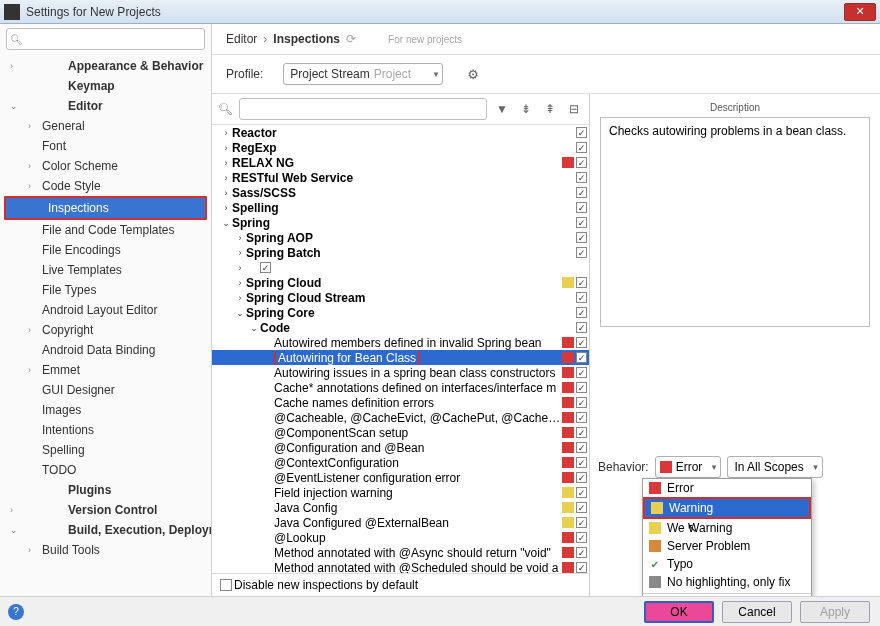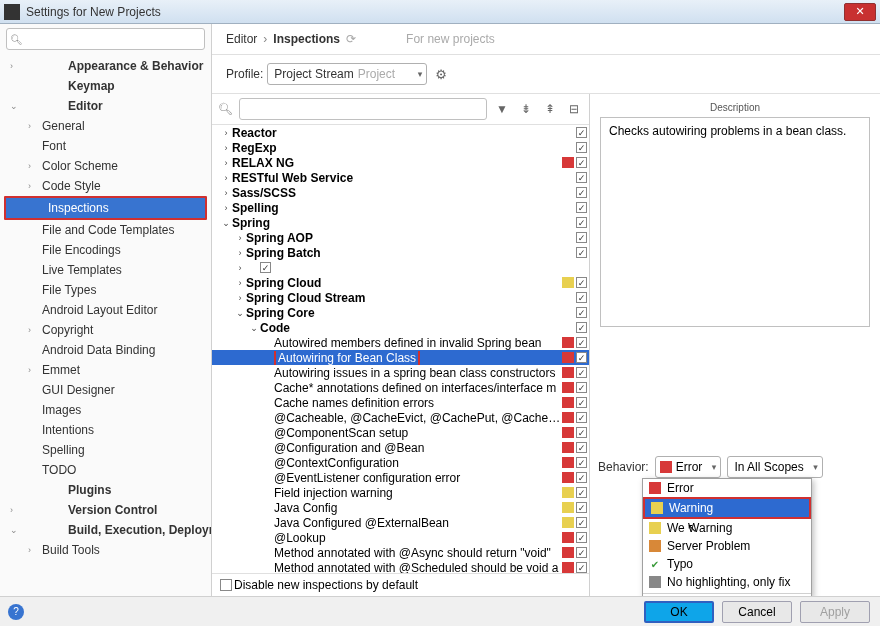--- a/index.html
+++ b/index.html
@@ -25,24 +25,24 @@
 .tree-item.pad1 { padding-left: 28px; }
 .tree-item.bold .lbl { font-weight: bold; margin-left: 44px; }
 .tree-item.selected { background: #3874d0; color: #fff; }
 .highlight-box { border: 2px solid #d03030; border-radius: 1px; }
 
 .content { flex: 1; display: flex; flex-direction: column; background: #fff; }
 .breadcrumb { padding: 8px 14px; display: flex; align-items: center; gap: 6px; border-bottom: 1px solid #e0e0e0; }
 .breadcrumb .crumb { color: #333; }
 .breadcrumb .sep { color: #888; }
 .breadcrumb .current { font-weight: bold; }
-.breadcrumb .hint { color: #aaa; margin-left: 40px; font-size: 12px; }
+.breadcrumb .hint { color: #aaa; margin-left: 22px; font-size: 10px; }
 .breadcrumb .hint-icon { color: #aaa; margin-right: 4px; }
 
-.profile-row { display: flex; align-items: center; gap: 4px; padding: 8px 14px; }
+.profile-row { display: flex; align-items: center; gap: 20px; padding: 8px 14px; }
 .profile-row label { color: #333; }
 .profile-row .combo { border: 1px solid #b0b0b0; border-radius: 3px; height: 22px; display: flex; align-items: center; padding: 0 18px 0 6px; min-width: 160px; position: relative; background: #fff; }
 .profile-row .combo .sel { color: #333; }
 .profile-row .combo .hint-sel { color: #aaa; margin-left: 4px; }
 .profile-row .combo .dn { position: absolute; right: 4px; font-size: 9px; color: #666; }
 .profile-row .gear { color: #666; margin-left: 4px; font-size: 13px; cursor: pointer; }
 
 .inspection-body { display: flex; flex: 1; overflow: hidden; border-top: 1px solid #e0e0e0; }
 .left-tree { width: 378px; border-right: 1px solid #d0d0d0; display: flex; flex-direction: column; }
 .left-tree .toolbar { display: flex; align-items: center; padding: 4px 6px; border-bottom: 1px solid #e0e0e0; gap: 6px; }
@@ -89,21 +89,21 @@
 .sw.c-green { color: #3a9a3a; display:flex; align-items:center; justify-content:center; font-size:10px; background:none; }
 .sw.c-grey { background: #888; }
 
 .highlight-red-outline { border: 2px solid #d03030; }
 
 .disable-row { padding: 4px 8px; border-top: 1px solid #e0e0e0; display: flex; align-items: center; gap: 2px; font-size: 11px; }
 .disable-row .cb { width: 12px; height: 12px; border: 1px solid #888; }
 
 .footer { position: absolute; bottom: 0; left: 0; right: 0; height: 30px; border-top: 1px solid #d0d0d0; display: flex; align-items: center; justify-content: flex-end; padding: 0 10px; gap: 8px; background: #f0f0f0; }
 .footer .btn { min-width: 70px; height: 22px; border: 1px solid #a0a0b0; border-radius: 2px; display: flex; align-items: center; justify-content: center; background: #e8e8e8; cursor: pointer; }
-.footer .btn.primary { border: 2px solid #3060c0; background: #0ea5e9; }
+.footer .btn.primary { border: 2px solid #3060c0; background: #ec4899; }
 .footer .btn.disabled { color: #a0a0a0; }
 .footer .help { position: absolute; left: 8px; width: 16px; height:16px; background:#3874d0; color:#fff; border-radius:50%; display:flex; align-items:center; justify-content:center; font-size:10px; }
 </style>
 </head>
 <body>
 
 <div class="titlebar">
   <div class="icon"></div>
   <div class="title">Settings for New Projects</div>
   <div class="close-btn">✕</div>

